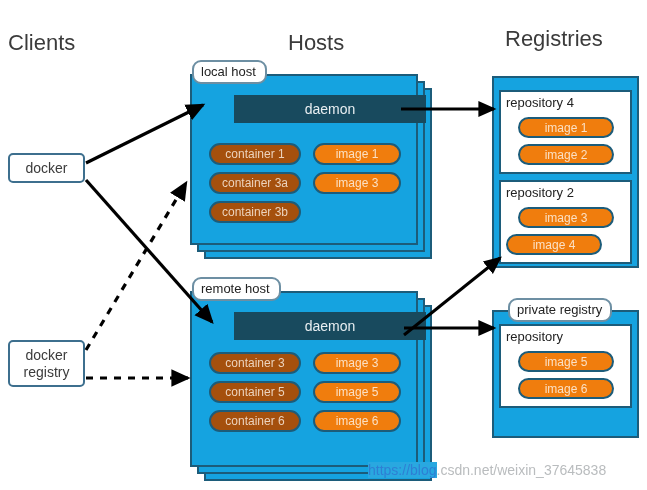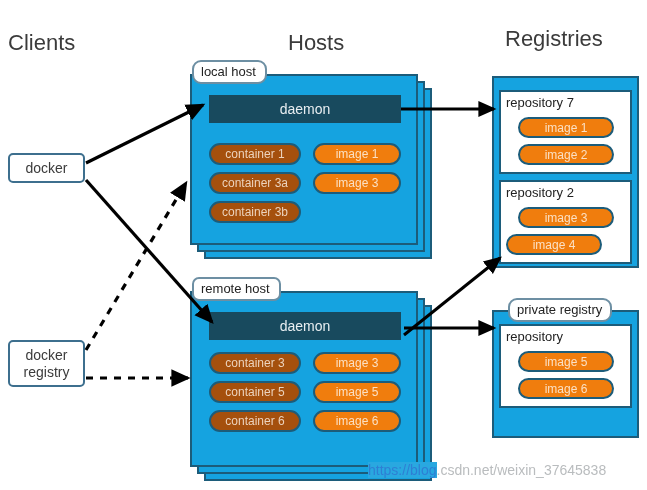--- a/index.html
+++ b/index.html
@@ -83,20 +83,21 @@
   .daemon-bar {
     position: absolute;
     background: #184a5e;
     color: #e8eef1;
     font-size: 14px;
     display: flex;
     align-items: center;
     justify-content: center;
     box-sizing: border-box;
     z-index: 4;
+    margin-left: 25px;
   }
   .pill {
     position: absolute;
     border-radius: 12px;
     border: 2px solid #1c5c7a;
     color: #f3dcc8;
     font-size: 12px;
     display: flex;
     align-items: center;
     justify-content: center;
@@ -201,28 +202,28 @@
     <div class="daemon-bar" style="left:19px; top:21px; width:192px; height:28px;">daemon</div>
 
     <div class="pill container" style="left:19px; top:61px; width:92px; height:22px;">container 3</div>
     <div class="pill container" style="left:19px; top:90px; width:92px; height:22px;">container 5</div>
     <div class="pill container" style="left:19px; top:119px; width:92px; height:22px;">container 6</div>
 
     <div class="pill image" style="left:123px; top:61px; width:88px; height:22px;">image 3</div>
     <div class="pill image" style="left:123px; top:90px; width:88px; height:22px;">image 5</div>
     <div class="pill image" style="left:123px; top:119px; width:88px; height:22px;">image 6</div>
 
-    <div class="host-label" style="left:2px; top:-14px;border-radius:7px;">remote host</div>
+    <div class="host-label" style="left:2px; top:-14px;">remote host</div>
   </div>
 
   <div style="position:absolute; left:492px; top:76px; width:147px; height:192px;">
     <div class="registry-box" style="left:0; top:0; width:147px; height:192px;"></div>
 
     <div class="repo-box" style="left:7px; top:14px; width:133px; height:84px;"></div>
-    <div class="repo-title" style="left:14px; top:19px; z-index:4;">repository 7</div>
+    <div class="repo-title" style="left:14px; top:19px; z-index:4;">repository 4</div>
     <div class="pill image" style="left:26px; top:41px; width:96px; height:21px;">image 1</div>
     <div class="pill image" style="left:26px; top:68px; width:96px; height:21px;">image 2</div>
 
     <div class="repo-box" style="left:7px; top:104px; width:133px; height:84px;"></div>
     <div class="repo-title" style="left:14px; top:109px; z-index:4;">repository 2</div>
     <div class="pill image" style="left:26px; top:131px; width:96px; height:21px;">image 3</div>
     <div class="pill image" style="left:14px; top:158px; width:96px; height:21px;">image 4</div>
 
   </div>
 

